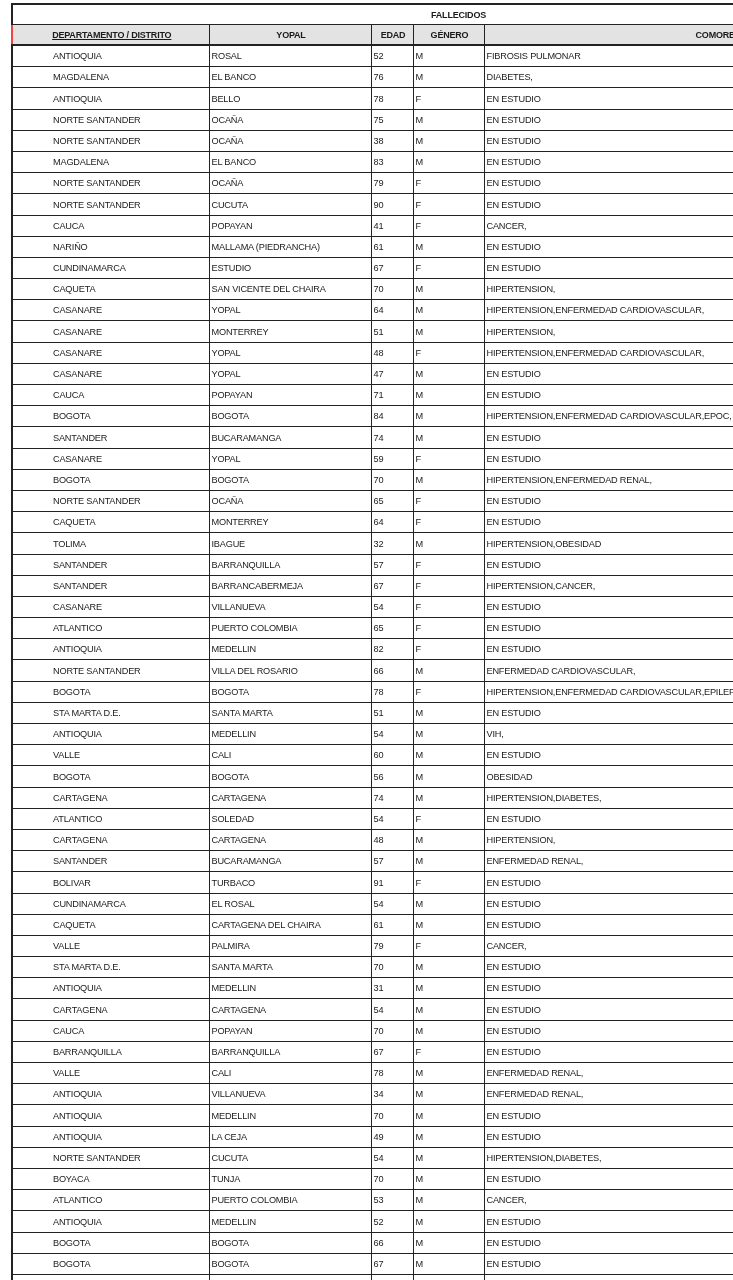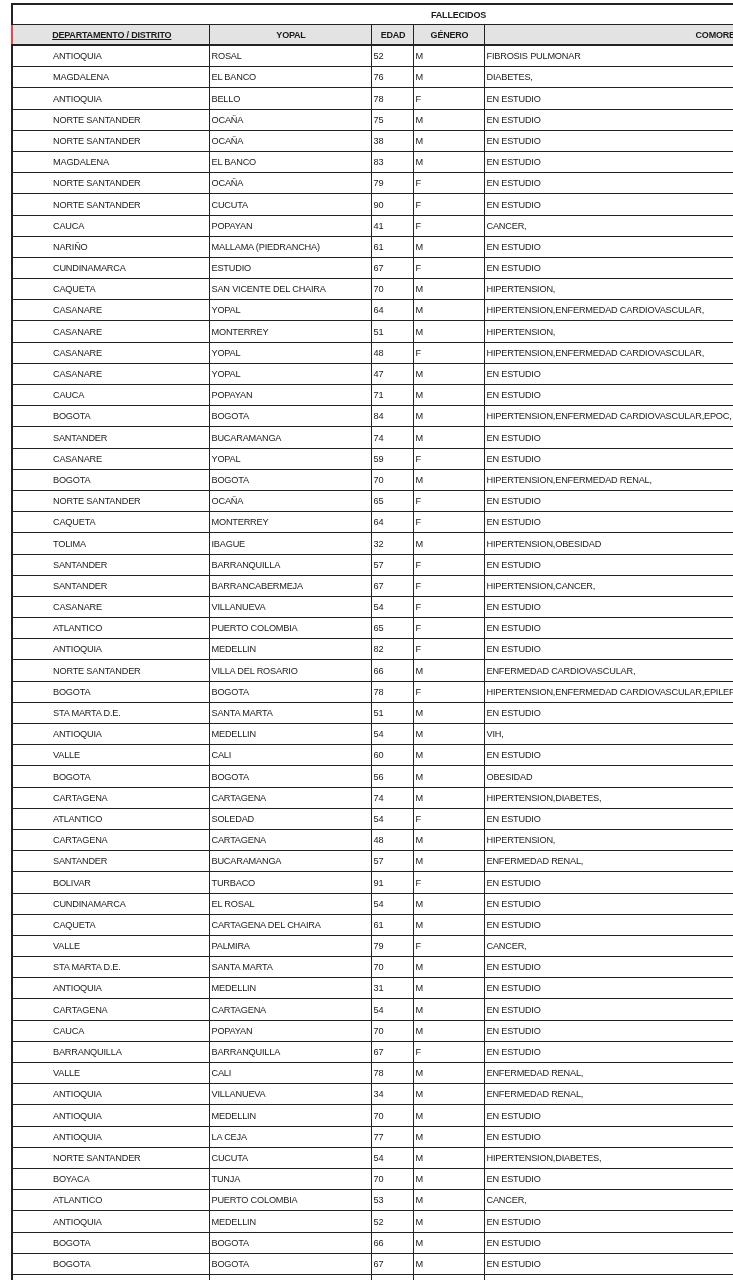--- a/index.html
+++ b/index.html
@@ -449,21 +449,21 @@
         <tr class="data-row">
           <td>ANTIOQUIA</td>
           <td>MEDELLIN</td>
           <td>70</td>
           <td>M</td>
           <td>EN ESTUDIO</td>
         </tr>
         <tr class="data-row">
           <td>ANTIOQUIA</td>
           <td>LA CEJA</td>
-          <td>77</td>
+          <td>49</td>
           <td>M</td>
           <td>EN ESTUDIO</td>
         </tr>
         <tr class="data-row">
           <td>NORTE SANTANDER</td>
           <td>CUCUTA</td>
           <td>54</td>
           <td>M</td>
           <td>HIPERTENSION,DIABETES,</td>
         </tr>

